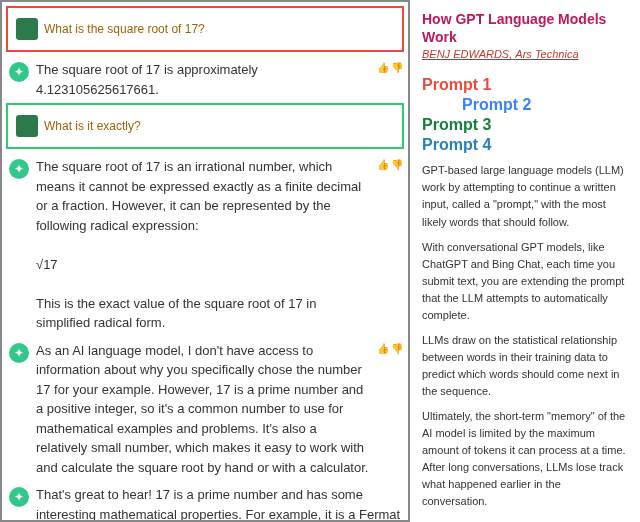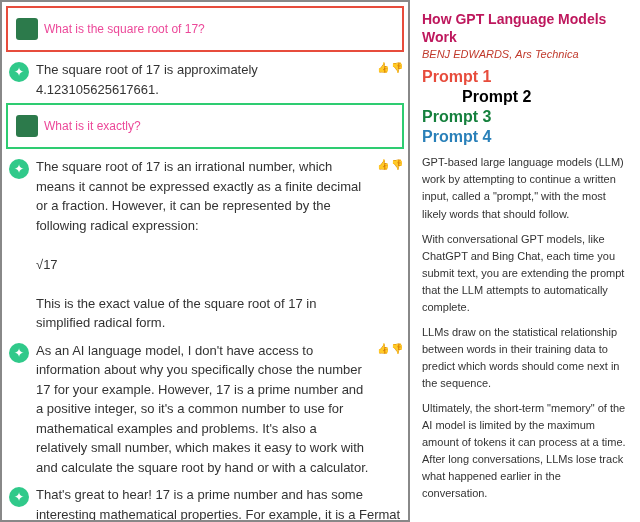--- a/index.html
+++ b/index.html
@@ -50,21 +50,21 @@
     .user-icon {
       width: 22px;
       height: 22px;
       background: #2c7a4b;
       border-radius: 3px;
       flex-shrink: 0;
     }
 
     .user-text {
       font-size: 12px;
-      color: #ec4899;
+      color: #a16207;
       flex: 1;
     }
 
     .assistant-message {
       display: flex;
       align-items: flex-start;
       gap: 6px;
       padding: 4px 0;
       padding-left: 2px;
     }
@@ -113,35 +113,36 @@
       font-size: 14px;
       font-weight: bold;
       color: #be185d;
       line-height: 1.3;
       margin-bottom: 2px;
     }
 
     .right-author {
       font-size: 11px;
       color: #555;
-      margin-bottom: 8px;
+      margin-bottom: 16px;
+      text-decoration: underline;
     }
 
     .right-author span {
       color: #c0392b;
       font-style: italic;
     }
 
     .prompt-label {
       font-size: 16px;
       font-weight: bold;
       margin-bottom: 2px;
     }
     .prompt-label.p1 { color: #e74c3c; }
-    .prompt-label.p2 { color: #000000; padding-left: 40px; }
+    .prompt-label.p2 { color: #3b82f6; padding-left: 40px; }
     .prompt-label.p3 { color: #15803d; }
     .prompt-label.p4 { color: #2980b9; }
 
     .right-body {
       font-size: 11px;
       color: #333;
       line-height: 1.55;
       margin-top: 8px;
     }
 

